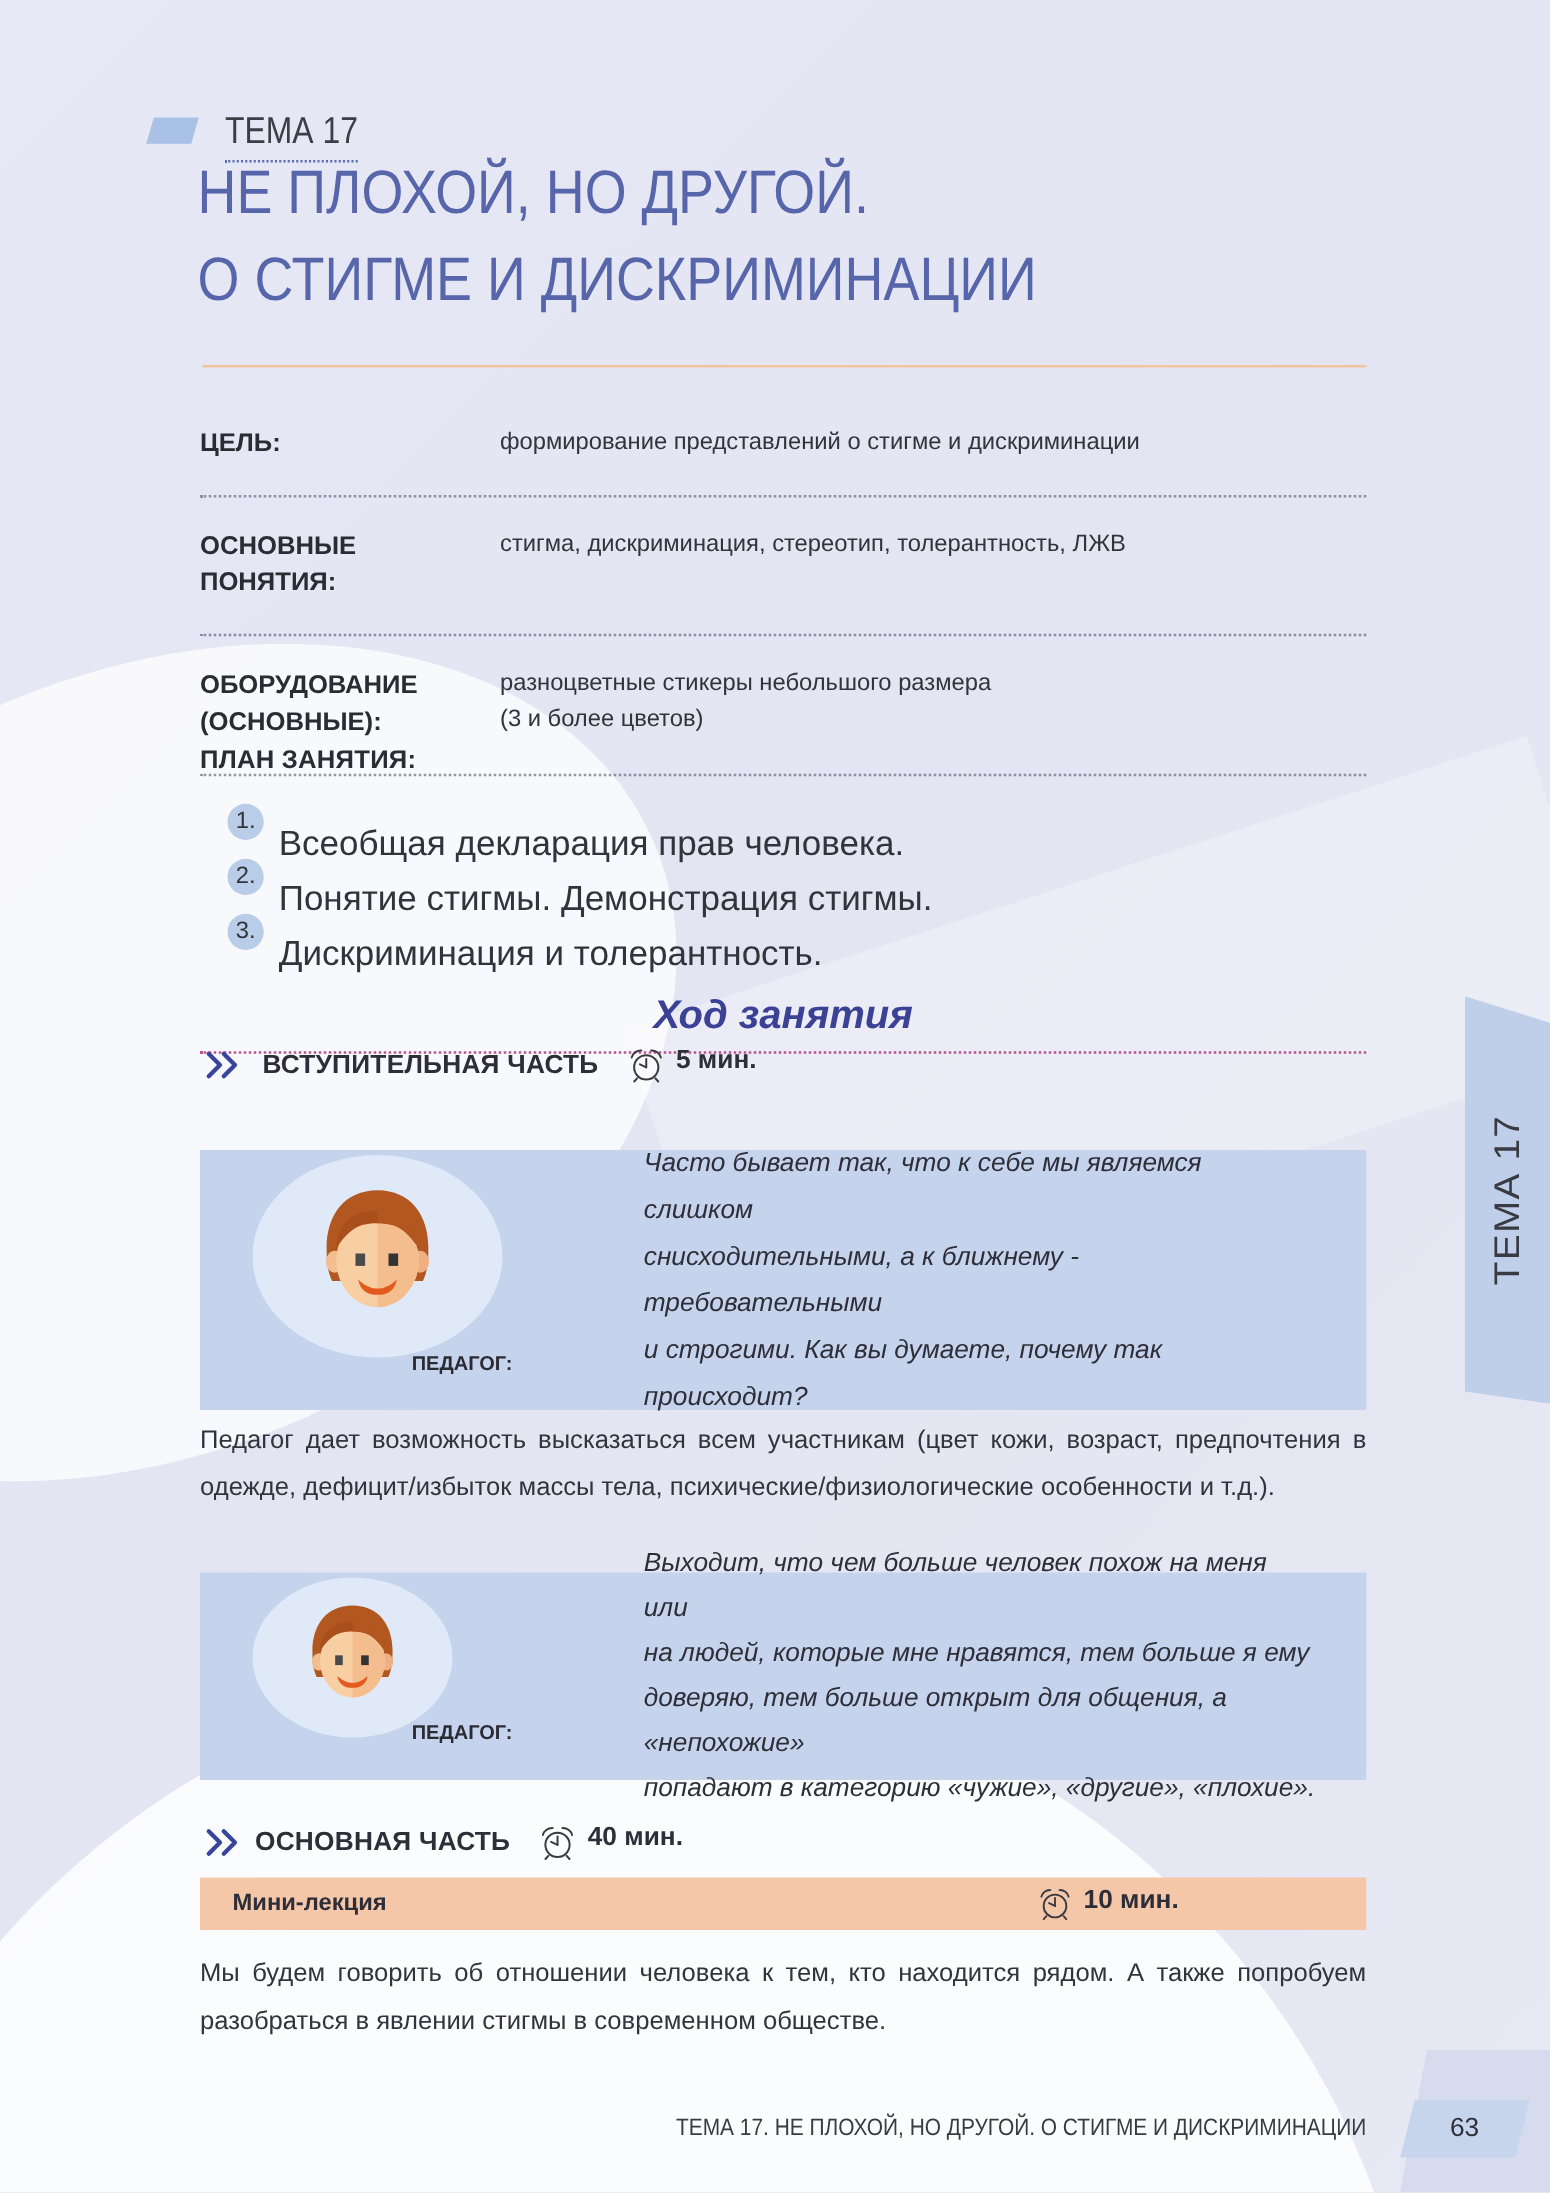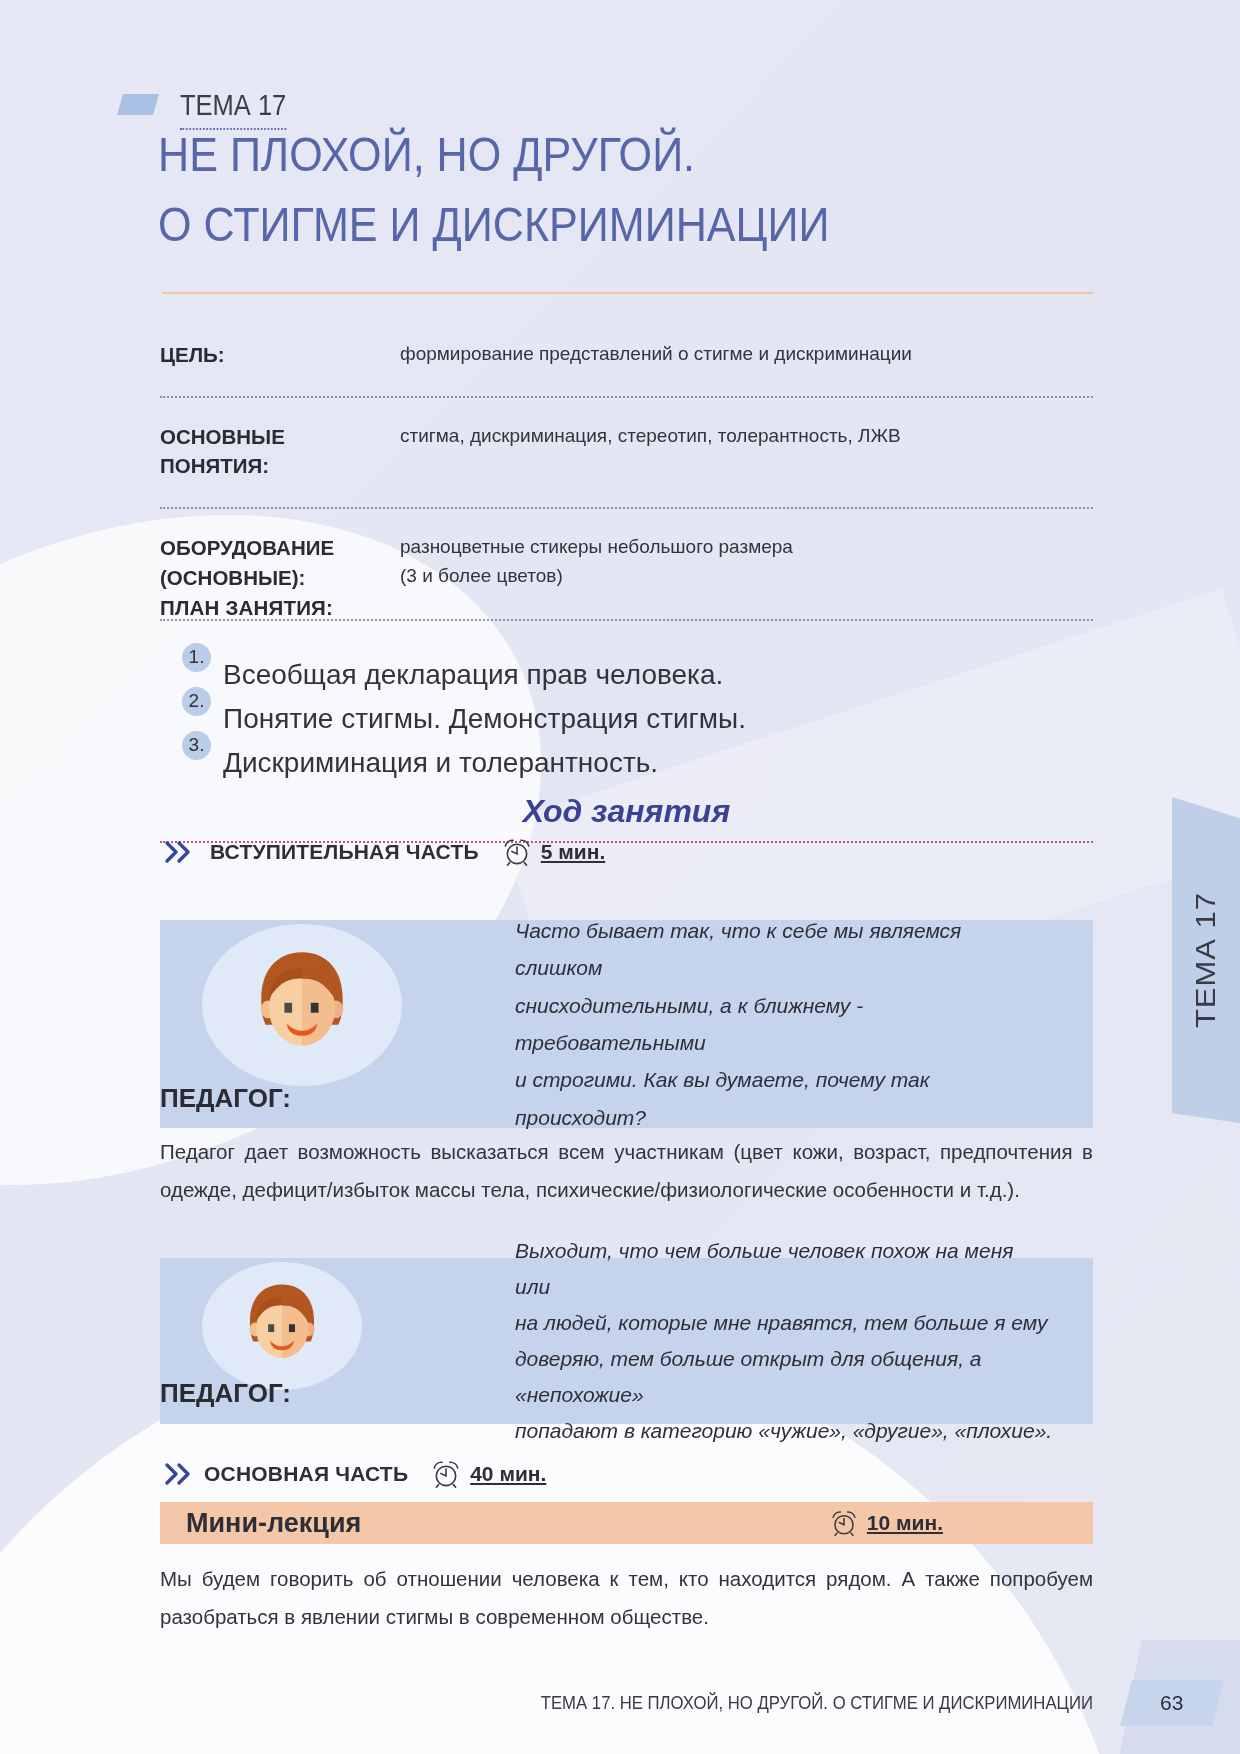--- a/index.html
+++ b/index.html
@@ -102,40 +102,40 @@
     font-size:32px;font-weight:bold;font-style:italic;color:#3b4296;
   }
   .rule-dotted-pink{
     position:absolute;left:160px;top:841px;width:933px;height:0;
     border-top:2px dotted #b8548e;
   }
   
   .section-row{position:absolute;left:164px;display:flex;align-items:center;}
   .section-row .chev{flex:0 0 auto;display:block;}
   .section-title{margin-left:16px;font-size:21px;font-weight:bold;color:#2e2e38;letter-spacing:0.2px;}
-  .duration{display:flex;align-items:center;margin-left:22px;text-decoration:underline;}
+  .duration{display:flex;align-items:flex-start;margin-left:22px;}
   .duration .clock{display:block;}
   .duration-text{margin-left:8px;font-size:21px;font-weight:bold;color:#2e2e38;}
   
   .callout{
     position:absolute;left:160px;width:933px;
     background:#c6d3ec;
     display:flex;
   }
   .callout .avatar-col{flex:0 0 250px;position:relative;}
   .avatar-ellipse{
     position:absolute;left:42px;top:4px;
     background:#dfe9f7;border-radius:50%;
     display:flex;align-items:center;justify-content:center;
   }
   .callout-1 .avatar-ellipse{width:200px;height:162px;}
   .callout-2 .avatar-ellipse{width:160px;height:128px;}
   .speaker-label{
-    position:absolute;left:0;width:250px;text-align:left;
-    font-size:26px;font-weight:bold;color:#2b2b33;
+    position:absolute;left:0;width:250px;text-align:right;
+    font-size:16px;font-weight:bold;color:#2b2b33;
   }
   .callout-1 .speaker-label{top:163px;}
   .callout-2 .speaker-label{top:120px;}
   .callout .quote{
     flex:1;align-self:center;
     padding:10px 40px 10px 105px;
     font-size:21px;font-style:italic;color:#2e2e38;
     line-height:1.78;white-space:pre-line;
   }
   .callout-2 .quote{padding-left:105px;line-height:1.72;}
@@ -144,21 +144,21 @@
     position:absolute;left:160px;width:933px;
     font-size:20.5px;line-height:1.85;color:#33333b;
     text-align:justify;
   }
   
   .mini-bar{
     position:absolute;left:160px;top:1502px;width:933px;height:42px;
     background:#f4c7a8;
     display:flex;align-items:center;
   }
-  .mini-label{margin-left:26px;font-size:27px;font-weight:bold;color:#2e2e38;}
+  .mini-label{margin-left:26px;font-size:19px;font-weight:bold;color:#2e2e38;}
   .mini-bar .duration{position:absolute;right:150px;margin:0;}
   
   .footer-text{
     position:absolute;left:160px;top:1692px;width:933px;
     text-align:right;
     font-size:19px;color:#3a3a42;
     transform:scaleX(0.88);transform-origin:right top;
   }
   .page-num-shape{
     position:absolute;right:22px;top:1680px;width:92px;height:46px;

